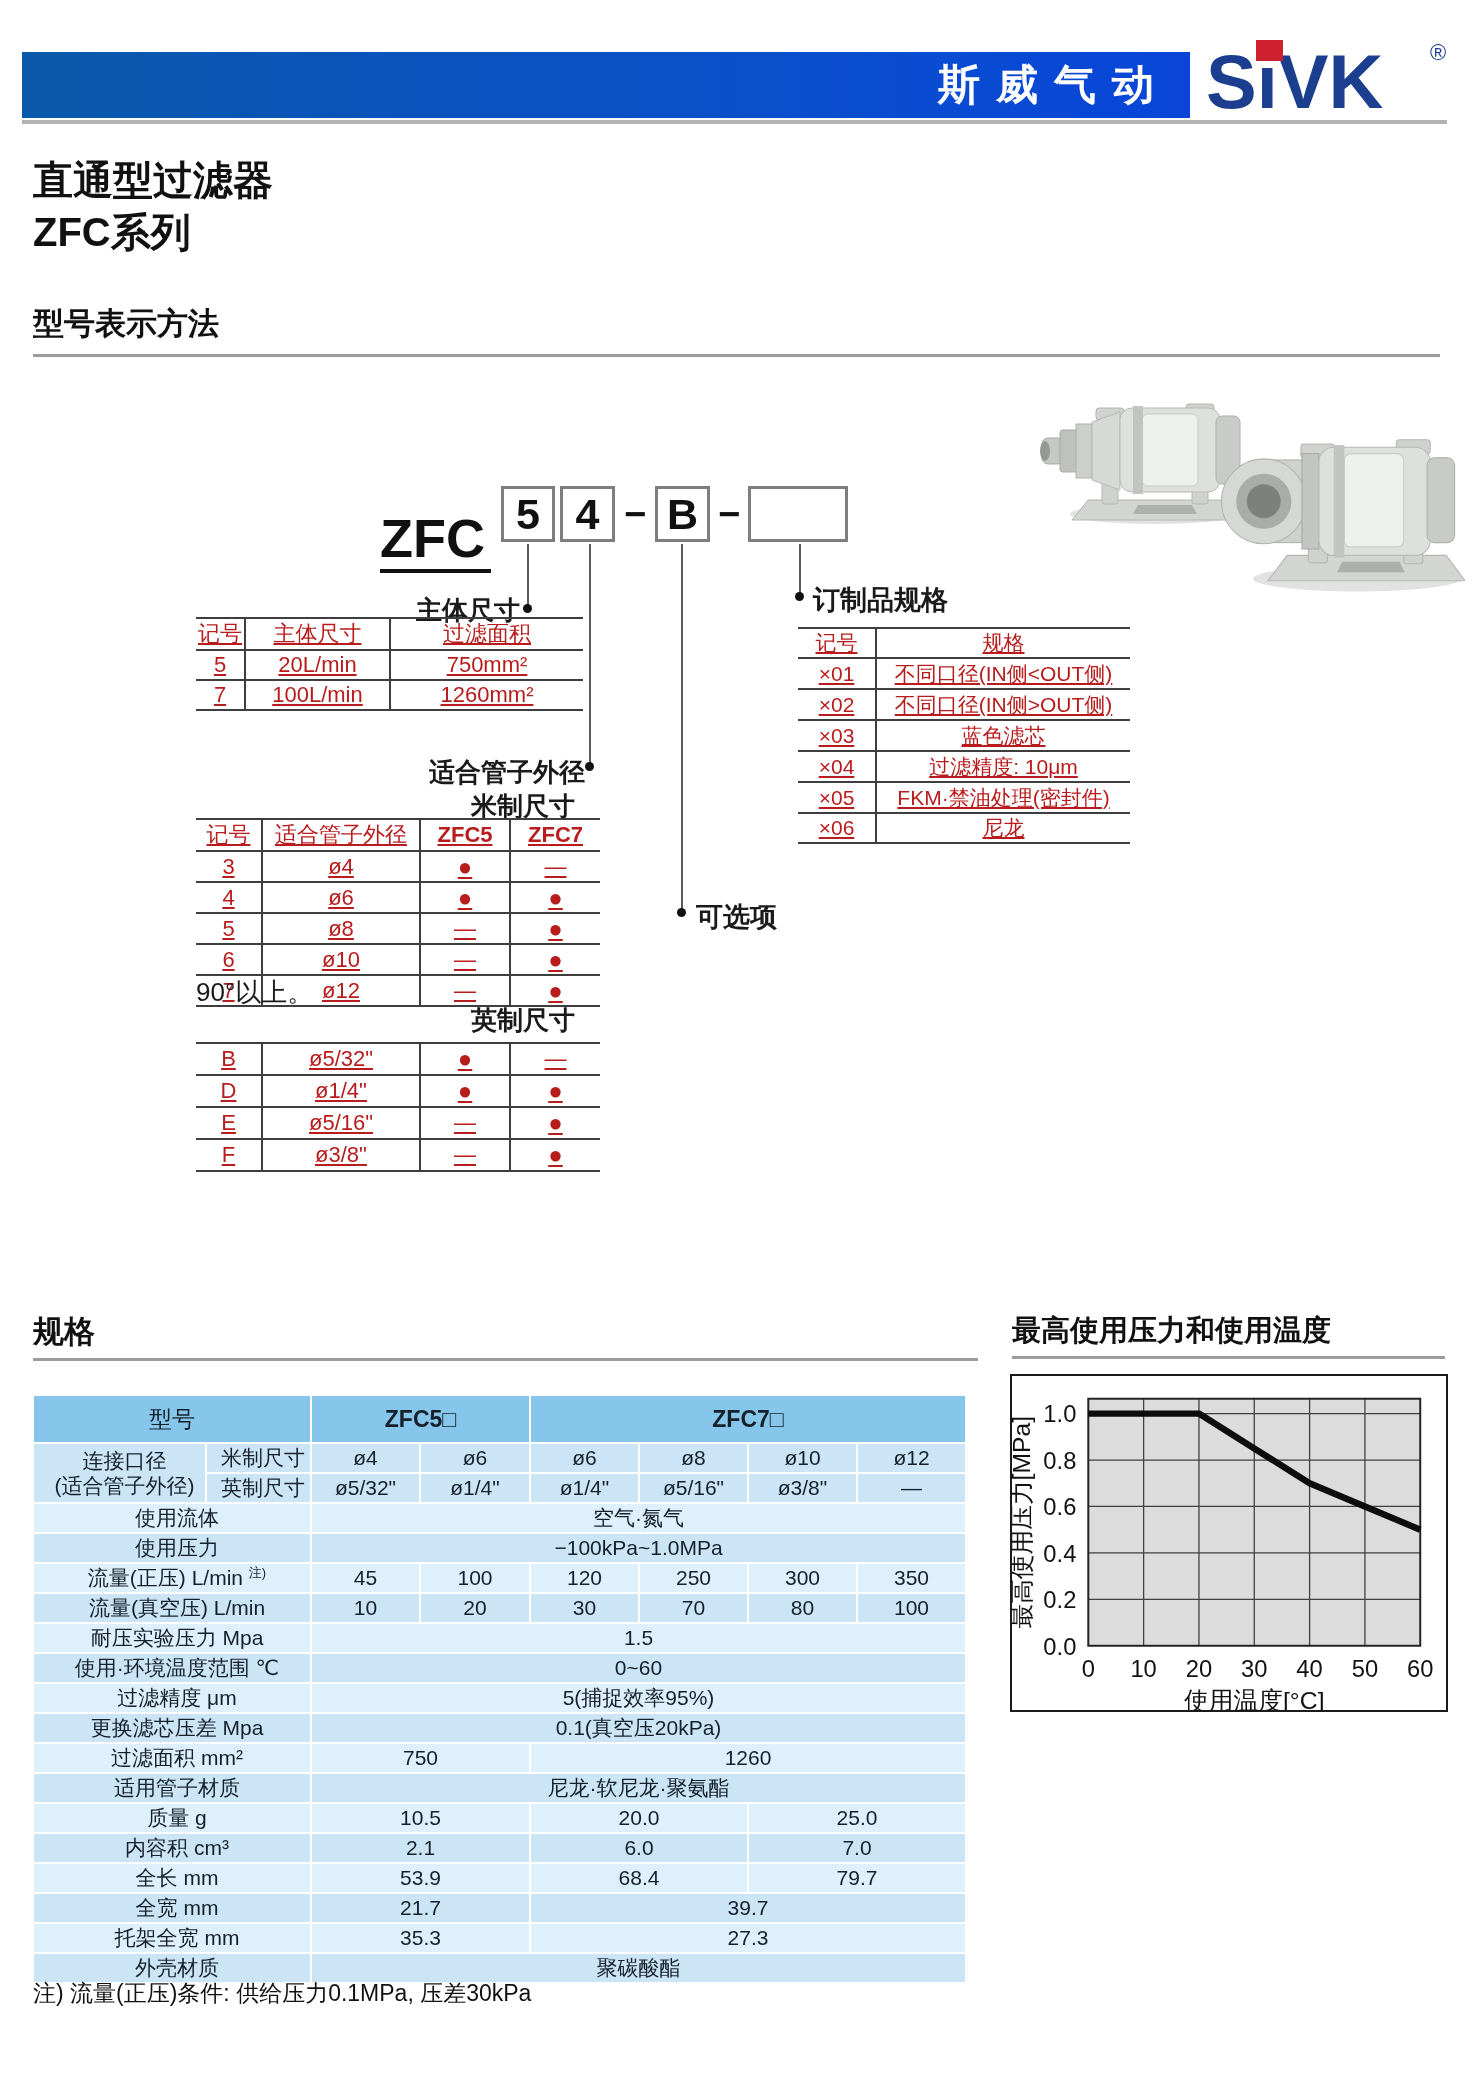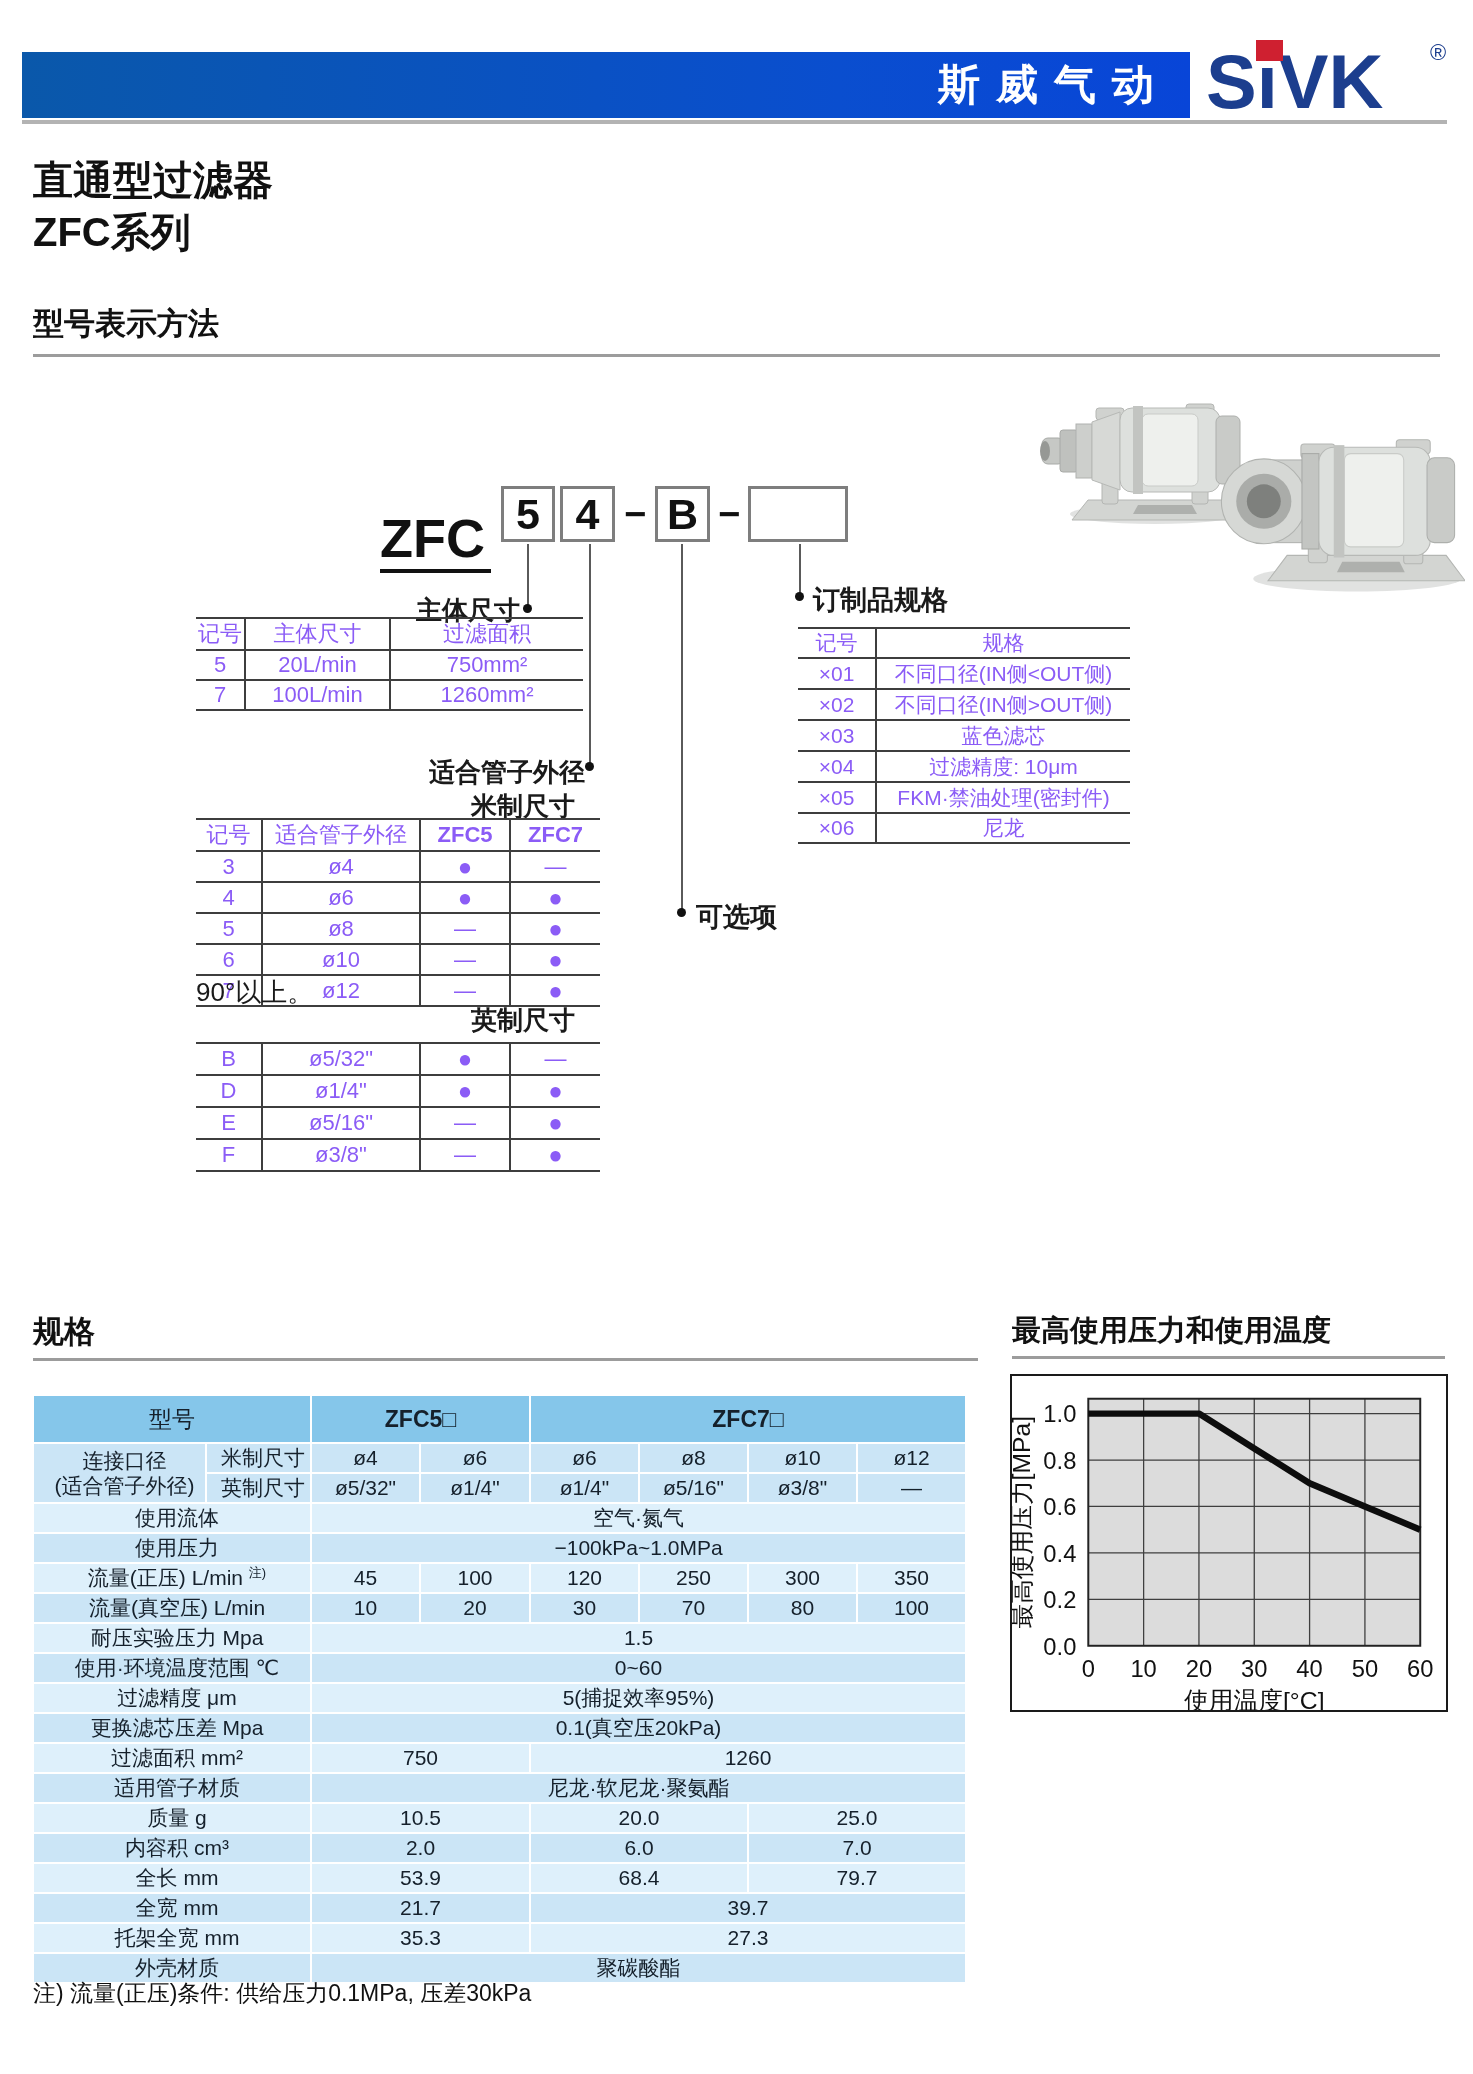--- a/index.html
+++ b/index.html
@@ -13,21 +13,21 @@
   .h1{font-weight:bold;font-size:40px;line-height:1;white-space:nowrap;}
   .h2{font-weight:bold;font-size:31px;line-height:1;white-space:nowrap;}
   .ptr-label{font-weight:bold;color:#1a1a1a;white-space:nowrap;line-height:1.1;}
   .r{text-align:right;}
   .vline{width:2px;background:#5a5a5a;}
   .dot{width:9px;height:9px;background:#111;border-radius:50%;}
   .mbox{border:3px solid #7e7e7e;display:flex;align-items:center;justify-content:center;
         font-weight:bold;font-size:43px;background:#fff;box-sizing:border-box;}
   .mdash{display:flex;align-items:center;justify-content:center;font-weight:bold;font-size:38px;}
   .zfc-prefix{font-weight:bold;font-size:54px;line-height:1;border-bottom:4px solid #111;padding:0 6px 4px 0;}
-  .small-tbl{border-collapse:collapse;table-layout:fixed;font-size:22px;color:#8b5cf6;}
+  .small-tbl{border-collapse:collapse;table-layout:fixed;font-size:22px;color:#b91c1c;text-decoration:underline;}
   .small-tbl td{border-top:2px solid #3e3e3e;border-bottom:2px solid #3e3e3e;border-left:2px solid #3e3e3e;
                 text-align:center;padding:0;white-space:nowrap;overflow:hidden;}
   .small-tbl td:first-child{border-left:none;}
   .small-tbl .b{font-weight:bold;}
   .small-tbl .mark{font-size:24px;}
   .artifact{font-size:26px;color:#1a1a1a;white-space:nowrap;}
   .spec-tbl{border-collapse:collapse;table-layout:fixed;font-size:21px;color:#15202b;}
   .spec-tbl td{border:2px solid #ffffff;text-align:center;padding:0;white-space:nowrap;overflow:hidden;}
   .spec-tbl tr.d td{background:#cbe5f6;}
   .spec-tbl tr.l td{background:#def0fb;}
@@ -366,21 +366,21 @@
       <td colspan="6">尼龙·软尼龙·聚氨酯</td>
     </tr>
     <tr class="l" style="height:29px">
       <td class="lbl" colspan="2">质量 g</td>
       <td colspan="2">10.5</td>
       <td colspan="2">20.0</td>
       <td colspan="2">25.0</td>
     </tr>
     <tr class="d" style="height:29px">
       <td class="lbl" colspan="2">内容积 cm³</td>
-      <td colspan="2">2.0</td>
+      <td colspan="2">2.1</td>
       <td colspan="2">6.0</td>
       <td colspan="2">7.0</td>
     </tr>
     <tr class="l" style="height:29px">
       <td class="lbl" colspan="2">全长 mm</td>
       <td colspan="2">53.9</td>
       <td colspan="2">68.4</td>
       <td colspan="2">79.7</td>
     </tr>
     <tr class="d" style="height:29px">

